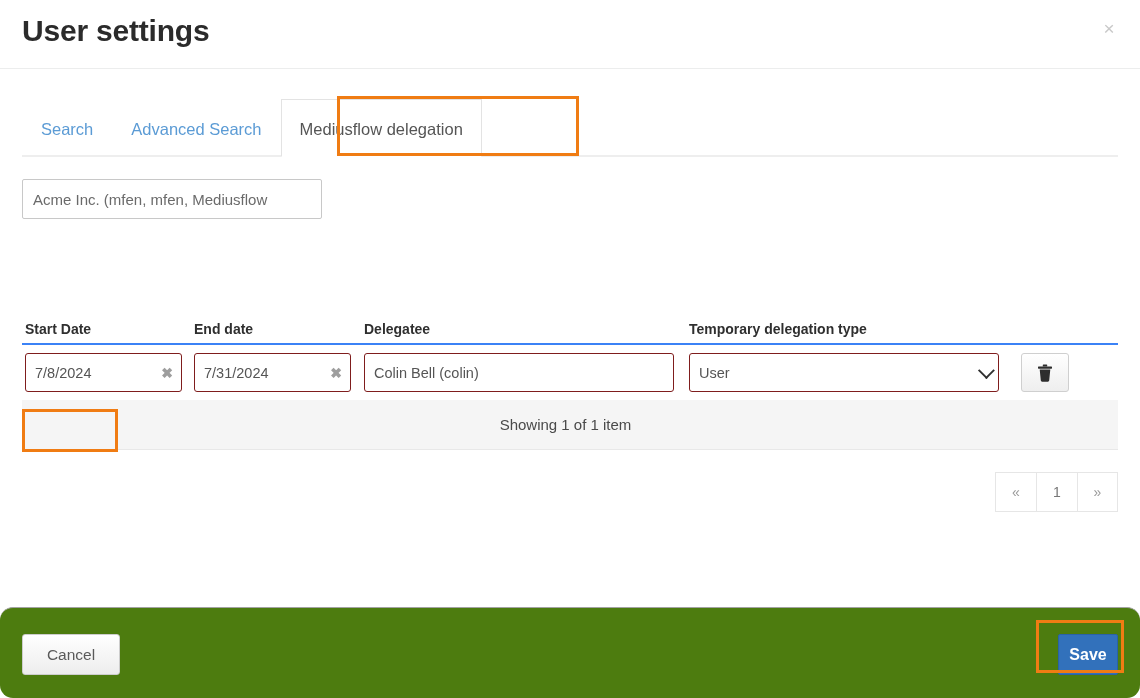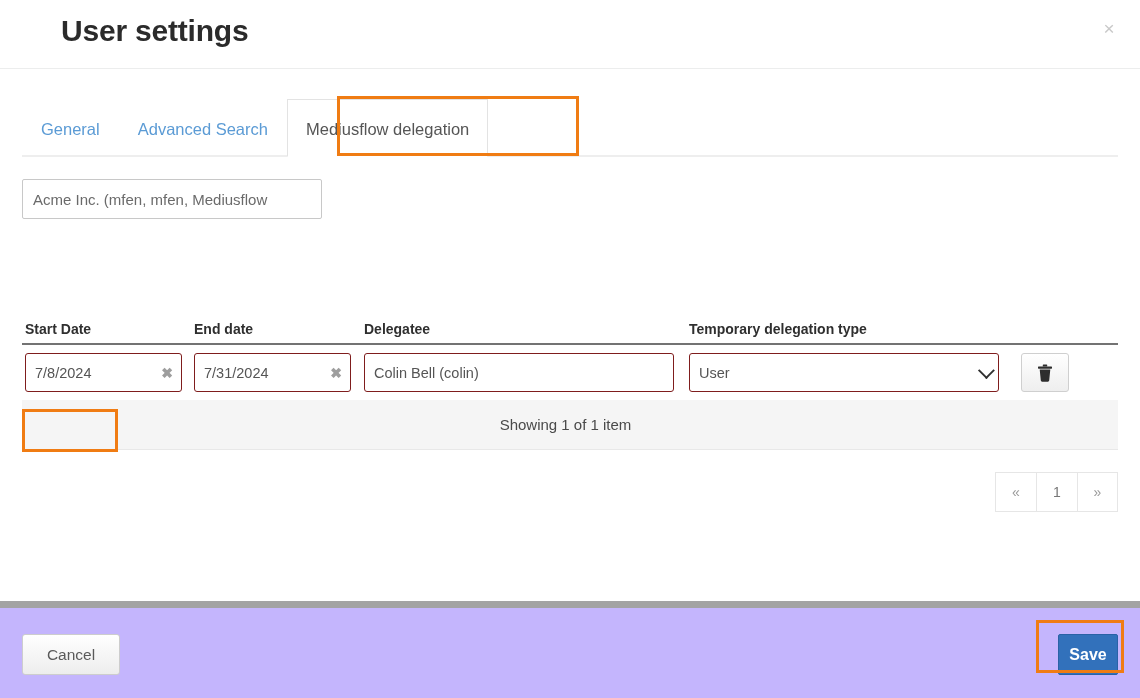--- a/index.html
+++ b/index.html
@@ -33,21 +33,20 @@
     background: #ffffff;
   }
   .dialog-title {
     position: absolute;
     left: 22px;
     top: 14px;
     font-size: 30px;
     font-weight: bold;
     letter-spacing: -0.2px;
     color: #2b2b2b;
-    margin-left: 39px;
   }
   .close-icon {
     position: absolute;
     right: 22px;
     top: 20px;
     width: 18px;
     height: 18px;
     color: #c9c9c9;
     font-size: 19px;
     line-height: 18px;
@@ -168,21 +167,21 @@
     right: 22px;
     top: 150px;
   }
   .table-head {
     display: flex;
     align-items: flex-end;
     height: 30px;
     font-size: 14px;
     font-weight: bold;
     color: #2f2f2f;
-    border-bottom: 2px solid #737373;
+    border-bottom: 2px solid #3b82f6;
     padding-bottom: 6px;
   }
   .col-start { width: 172px; padding-left: 3px; box-sizing: border-box; }
   .col-end   { width: 170px; box-sizing: border-box; }
   .col-deleg { width: 325px; box-sizing: border-box; }
   .col-type  { flex: 1; box-sizing: border-box; }
 
   .table-row {
     display: flex;
     align-items: center;
@@ -281,23 +280,24 @@
     color: #9a9a9a;
     cursor: pointer;
   }
   .page-btn:last-child { border-right: 1px solid #e6e6e6; }
   .page-btn.current { color: #777777; }
 
   
   .dialog-footer {
     flex: 0 0 90px;
     height: 90px;
-    background: #c4b5fd;
-    border-top: 7px solid #a3a3a3;
-    position: relative;
+    background: #4d7c0f;
+    border-top: 1px solid #a3a3a3;
+    position: relative;
+    border-radius: 13px;
   }
   .cancel-button {
     position: absolute;
     left: 22px;
     top: 26px;
     width: 98px;
     height: 41px;
     box-sizing: border-box;
     border: 1px solid #cdcdcd;
     border-radius: 3px;
@@ -331,21 +331,21 @@
 
 <div class="dialog">
 
   <div class="dialog-header">
     <div class="dialog-title">User settings</div>
     <div class="close-icon">×</div>
   </div>
 
   <div class="tab-bar">
     <div class="tabs">
-      <div class="tab">General</div>
+      <div class="tab">Search</div>
       <div class="tab">Advanced Search</div>
       <div class="tab active">Mediusflow delegation</div>
     </div>
   </div>
   <div class="hl-box" id="hl-tab"></div>
 
   <div class="dialog-body">
 
     <input class="company-input" type="text" value="Acme Inc. (mfen, mfen, Mediusflow" style="">
 

